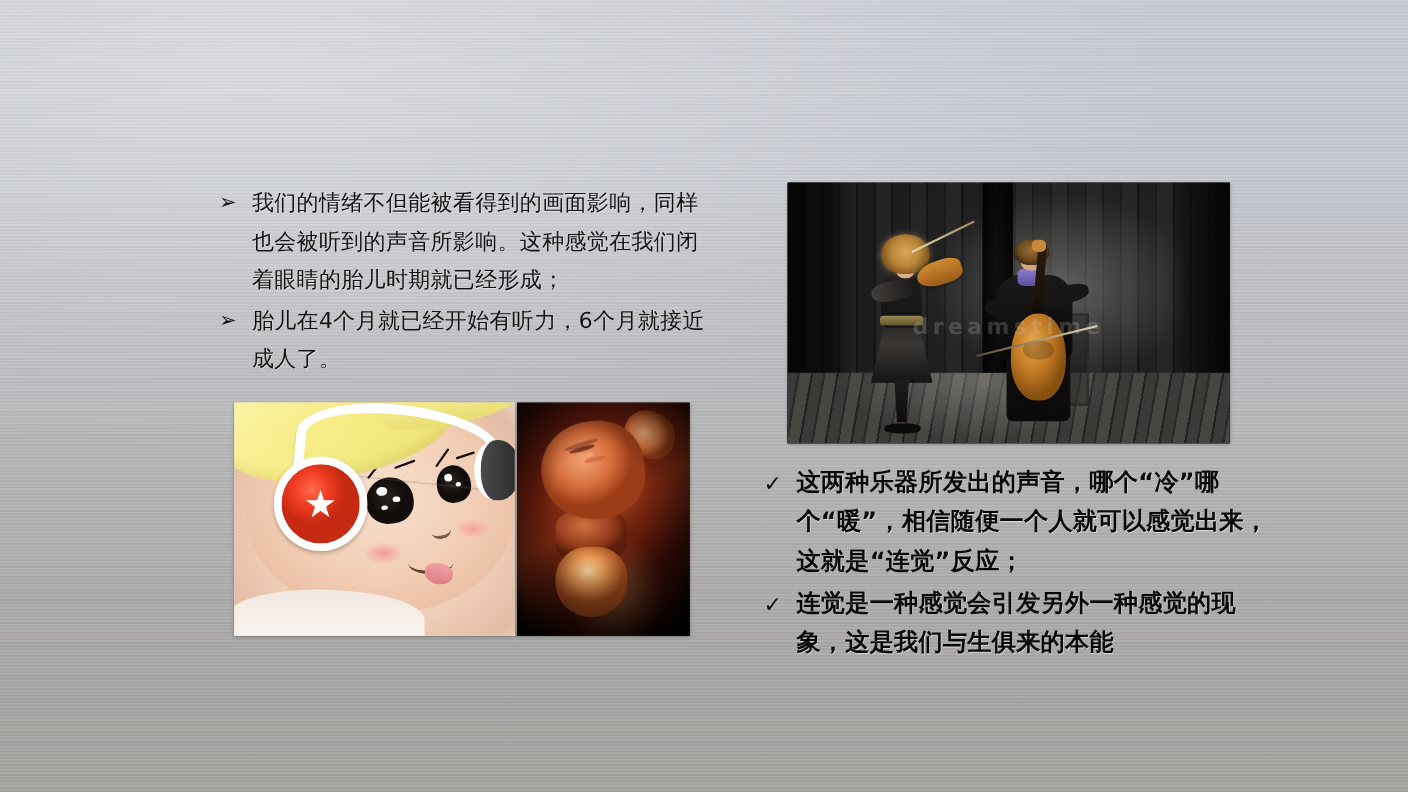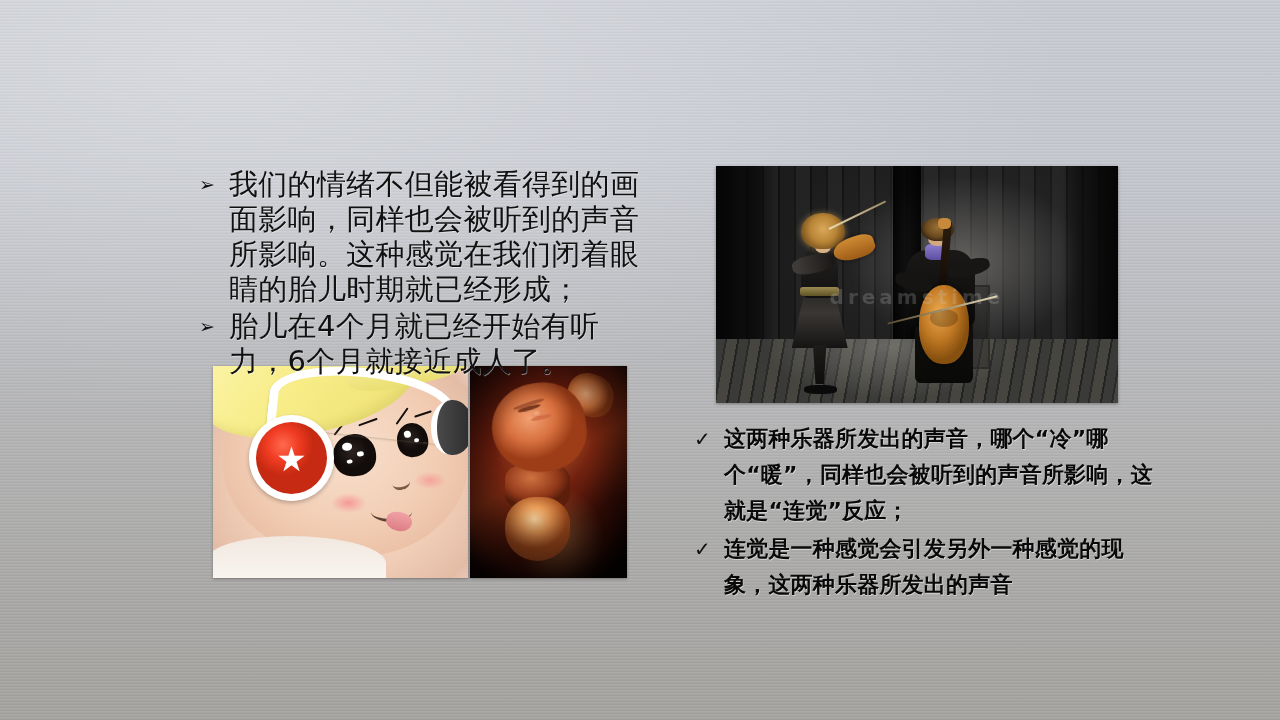--- a/index.html
+++ b/index.html
@@ -35,21 +35,21 @@
     position:absolute;left:199px;top:167px;width:452px;z-index:5;
   }
   .bullet{
     display:flex;align-items:flex-start;margin-bottom:2px;
   }
   .bullet .marker{
     flex:0 0 auto;width:30px;font-size:19px;line-height:35px;color:#111;
     text-align:left;
   }
   .bullet .btext{
-    flex:1 1 auto;font-size:29px;line-height:35px;color:#111;
+    flex:1 1 auto;font-size:20px;line-height:35px;color:#111;
     letter-spacing:0.3px;
     text-shadow:0.5px 0.5px 0 rgba(255,255,255,0.45);
   }
 
   
   .right-text{
     position:absolute;left:694px;top:421px;width:460px;z-index:5;
   }
   .bullet.bold .marker{font-size:20px;line-height:36px;font-weight:700;}
   .bullet.bold .btext{
@@ -386,25 +386,25 @@
     </div>
     <div class="bullet">
       <span class="marker">➢</span>
       <span class="btext">胎儿在4个月就已经开始有听力，6个月就接近成人了。</span>
     </div>
   </div>
 
   <div class="right-text">
     <div class="bullet bold">
       <span class="marker">✓</span>
-      <span class="btext">这两种乐器所发出的声音，哪个“冷”哪个“暖”，同样也会被听到的声音所影响，这就是“连觉”反应；</span>
+      <span class="btext">这两种乐器所发出的声音，哪个“冷”哪个“暖”，相信随便一个人就可以感觉出来，这就是“连觉”反应；</span>
     </div>
     <div class="bullet bold">
       <span class="marker">✓</span>
-      <span class="btext">连觉是一种感觉会引发另外一种感觉的现象，这两种乐器所发出的声音</span>
+      <span class="btext">连觉是一种感觉会引发另外一种感觉的现象，这是我们与生俱来的本能</span>
     </div>
   </div>
 
   <div class="photo" id="photo-musicians">
     <div class="stage-wall"></div>
     <div class="stage-gap"></div>
     <div class="stage-dark-left"></div>
     <div class="stage-dark-right"></div>
     <div class="stage-floor"></div>
     <div class="stage-floor-glow"></div>

